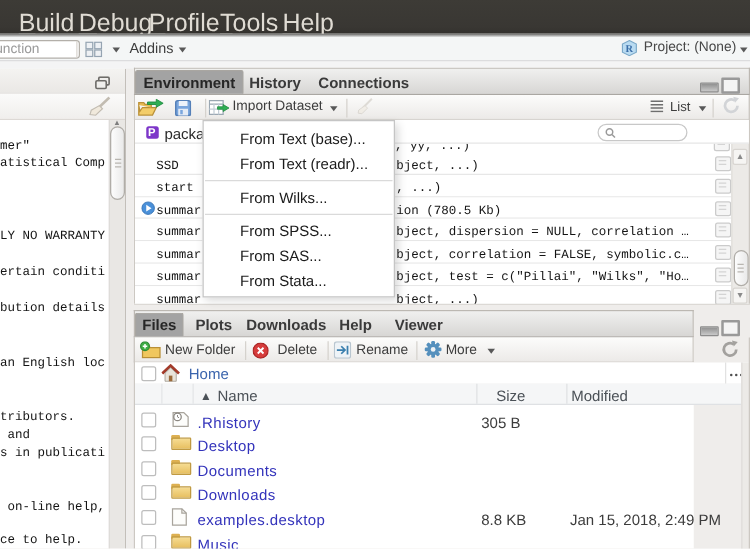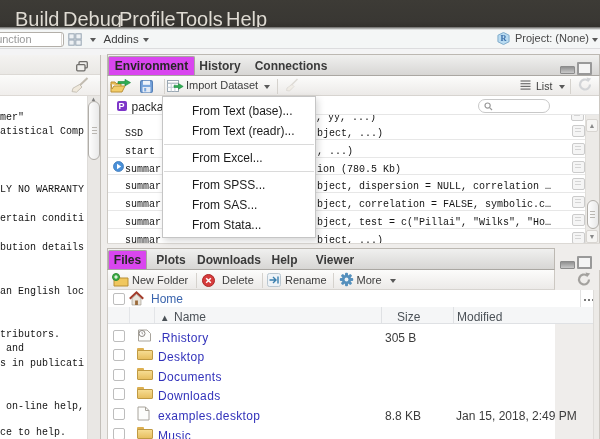--- a/index.html
+++ b/index.html
@@ -19,21 +19,21 @@
   #gobox{left:-59px;top:4.5px;width:113px;height:13px;background:#fff;border:1px solid #b3afa9;border-radius:3px;
      font-size:11px;color:#999;padding:0 4px;line-height:13px;}
   .tsep{position:absolute;top:3px;width:1px;height:15px;background:#dad6d1;}
   .ddarrow{position:absolute;width:0;height:0;border-left:3.5px solid transparent;border-right:3.5px solid transparent;border-top:4px solid #585858;}
   .tlabel{position:absolute;font-size:11px;color:#3d3d3d;}
   
   .pane{position:absolute;background:#fff;}
   .tabbar{position:absolute;left:0;top:0;right:0;height:22px;box-sizing:border-box;
      background:linear-gradient(#f0f0ef,#d7d6d4);border:1px solid #bcb8b2;border-bottom:1px solid #aaa7a2;}
   .tab{position:absolute;top:3px;height:19px;line-height:19px;font-size:12px;font-weight:bold;color:#3a3a3a;text-align:center;}
-  .tab.active{background:#d946ef;border:1px solid #a9a6a1;border-bottom:none;border-radius:2px 2px 0 0;height:19px;top:2px;color:#262626;box-sizing:border-box;}
+  .tab.active{background:#a3a3a3;border:1px solid #a9a6a1;border-bottom:none;border-radius:2px 2px 0 0;height:19px;top:2px;color:#262626;box-sizing:border-box;}
   .ptool{position:absolute;left:0;right:0;box-sizing:border-box;background:linear-gradient(#fcfcfb,#eceae8);
      border-left:1px solid #ccc8c2;border-right:1px solid #ccc8c2;border-bottom:1px solid #d7d4d0;}
   .minbar{position:absolute;width:13px;height:6px;background:linear-gradient(#909090,#c9c9c9);border:1px solid #8c8c8c;border-radius:1px;}
   .maxbox{position:absolute;width:11px;height:9px;background:#f4f4f4;border:2px solid #999;border-radius:1px;}
   .sideborder{position:absolute;width:1px;background:#ccc8c2;}
   
   .erow{position:absolute;left:1px;right:1px;height:16.7px;border-bottom:1px solid #e7e7e7;background:#fff;}
   .gicon{position:absolute;width:11px;height:10px;border:1px solid #cbcbcb;border-radius:2px;background:#f5f5f5;}
   .gicon:before{content:"";position:absolute;left:2px;top:2px;width:6px;height:1px;background:#d4d4d4;box-shadow:0 3px 0 #d4d4d4;}
   
@@ -377,20 +377,20 @@
     <div class="abs" style="left:486px;top:42px;width:6px;height:149px;background:#eceae7;border-left:1px solid #dedcd9;"></div>
 
     <div class="sideborder" style="left:0;top:22px;height:169px;"></div>
     <div class="sideborder" style="left:492px;top:22px;height:169px;"></div>
   </div>
 
   <div class="abs" id="popup">
     <span class="pitem" style="top:6.5px;">From Text (base)...</span>
     <span class="pitem" style="top:26.5px;">From Text (readr)...</span>
     <div class="psep" style="top:47px;"></div>
-    <span class="pitem" style="top:53.5px;">From Excel...</span>
+    <span class="pitem" style="top:53.5px;">From Wilks...</span>
     <div class="psep" style="top:74px;"></div>
     <span class="pitem" style="top:80.5px;">From SPSS...</span>
     <span class="pitem" style="top:100.5px;">From SAS...</span>
     <span class="pitem" style="top:120.5px;">From Stata...</span>
   </div>
 
 </div>
 
 </body></html>

